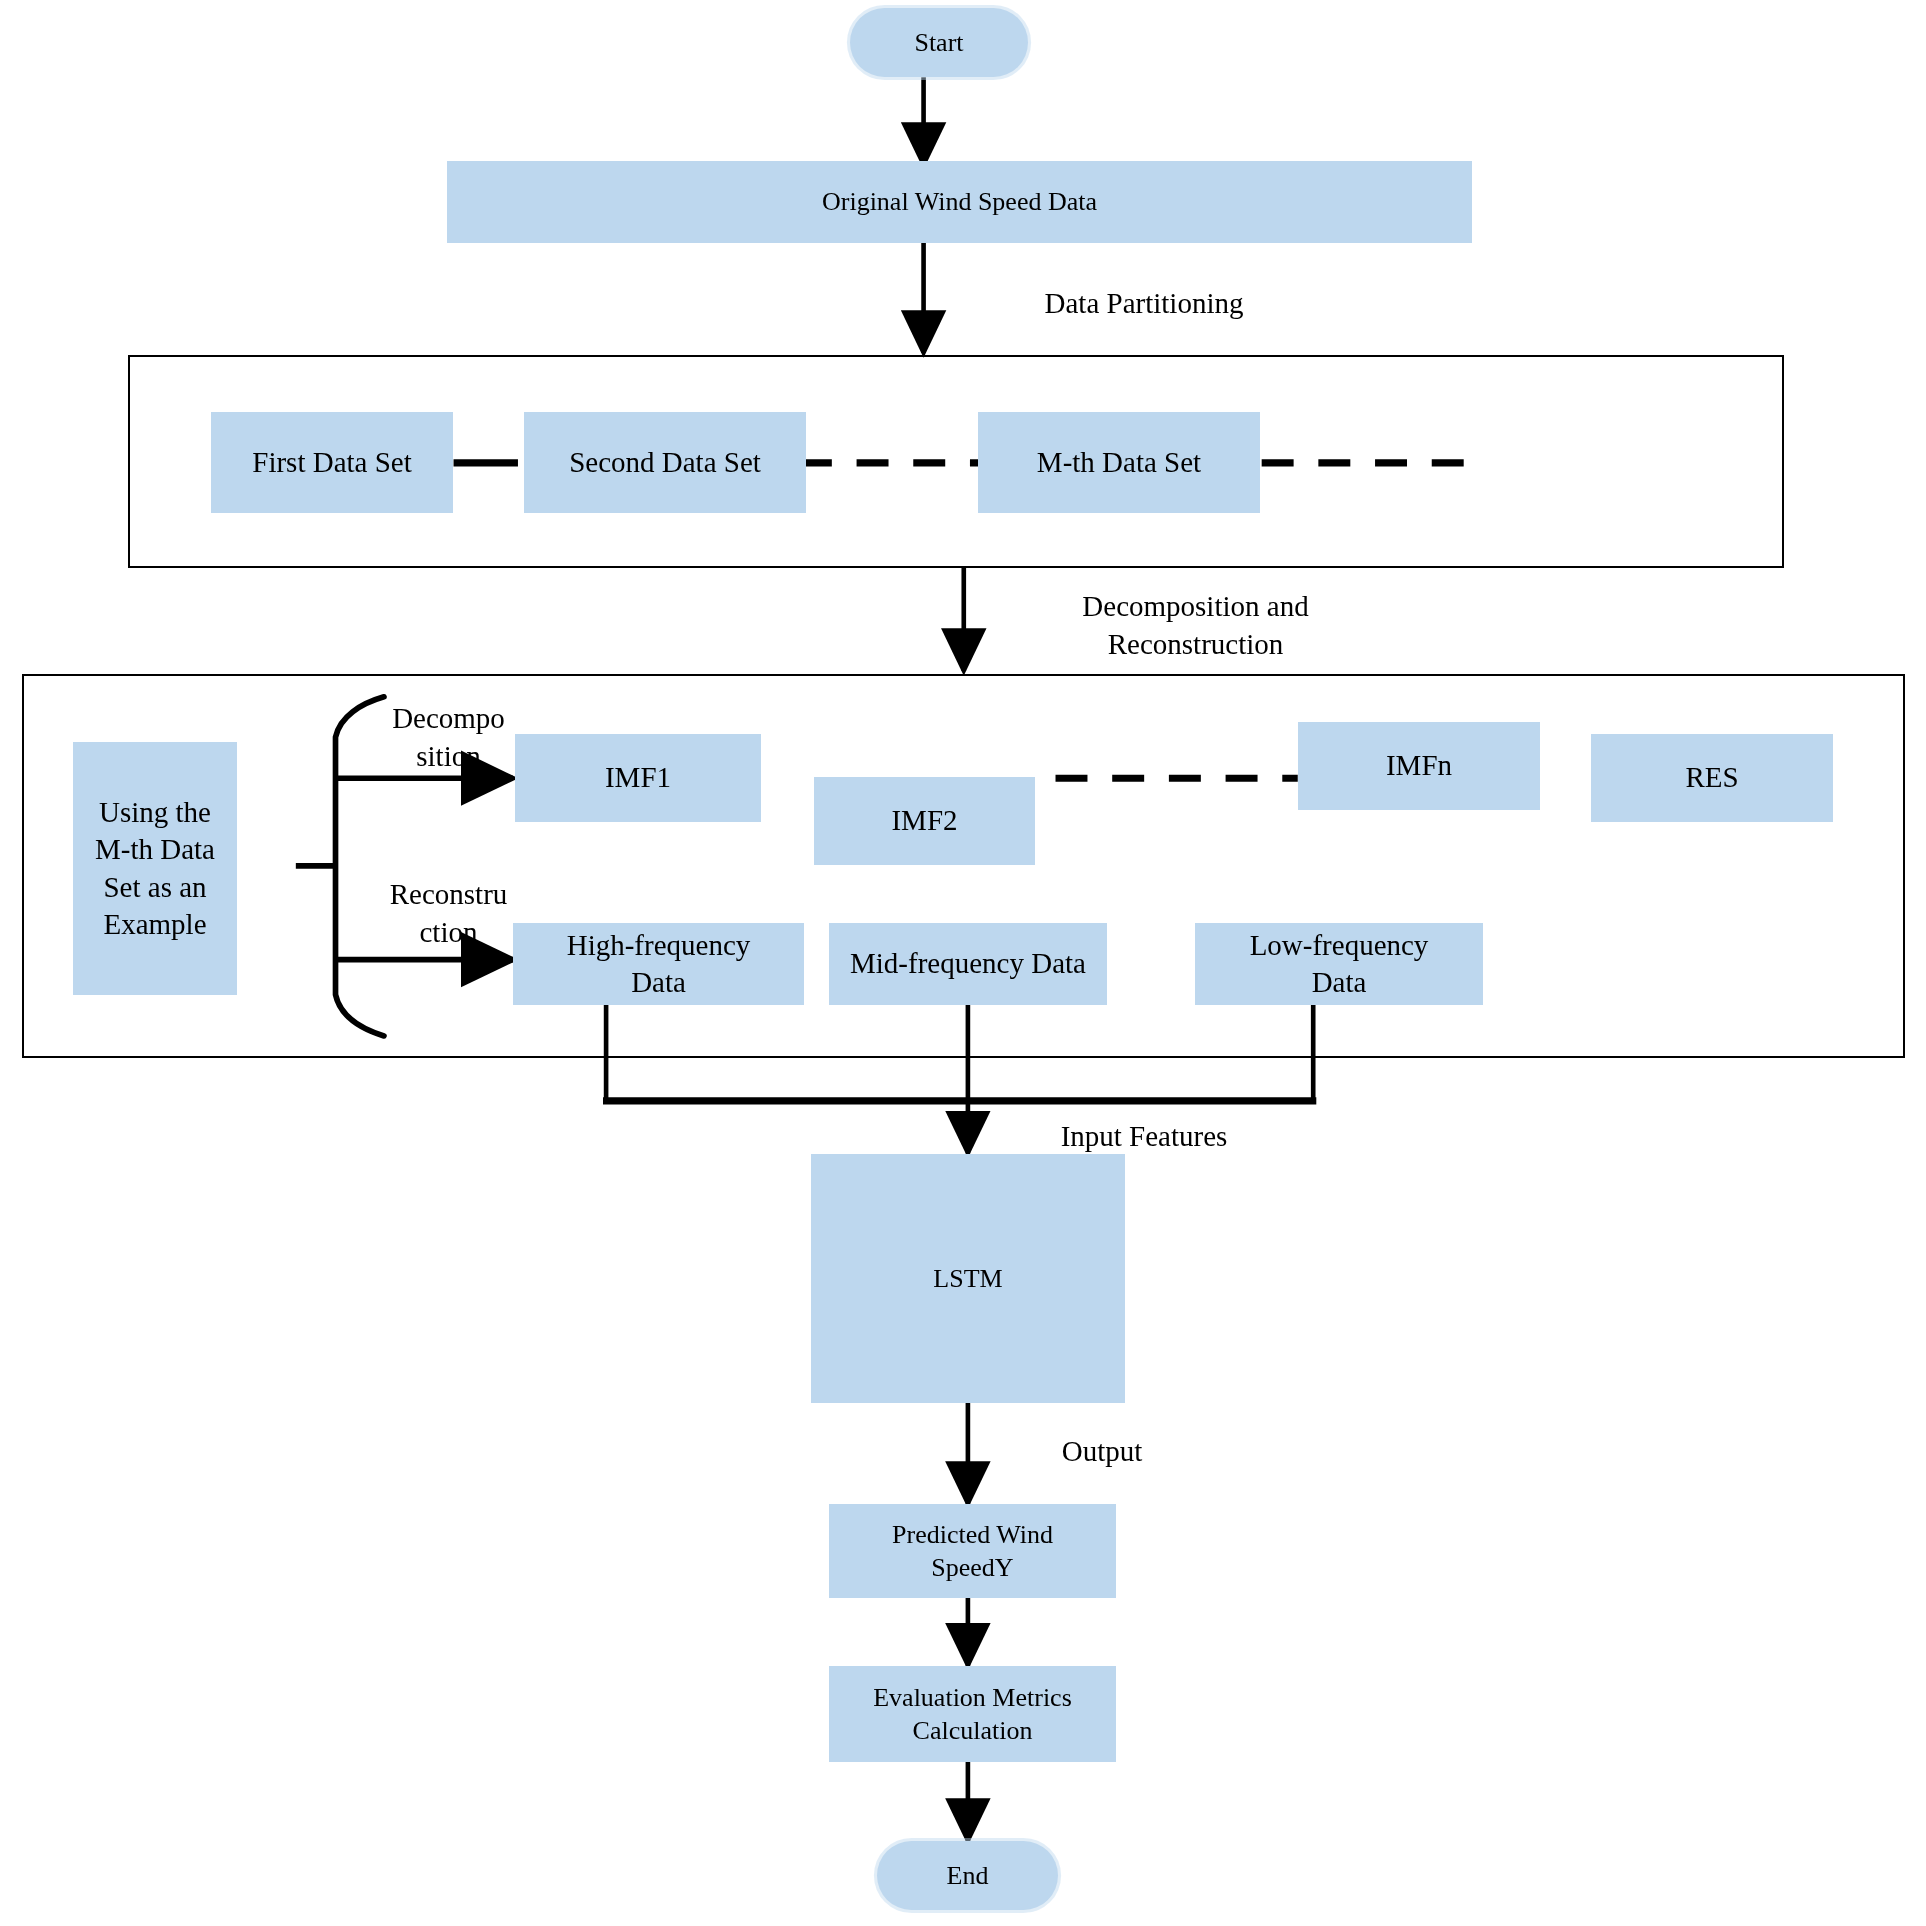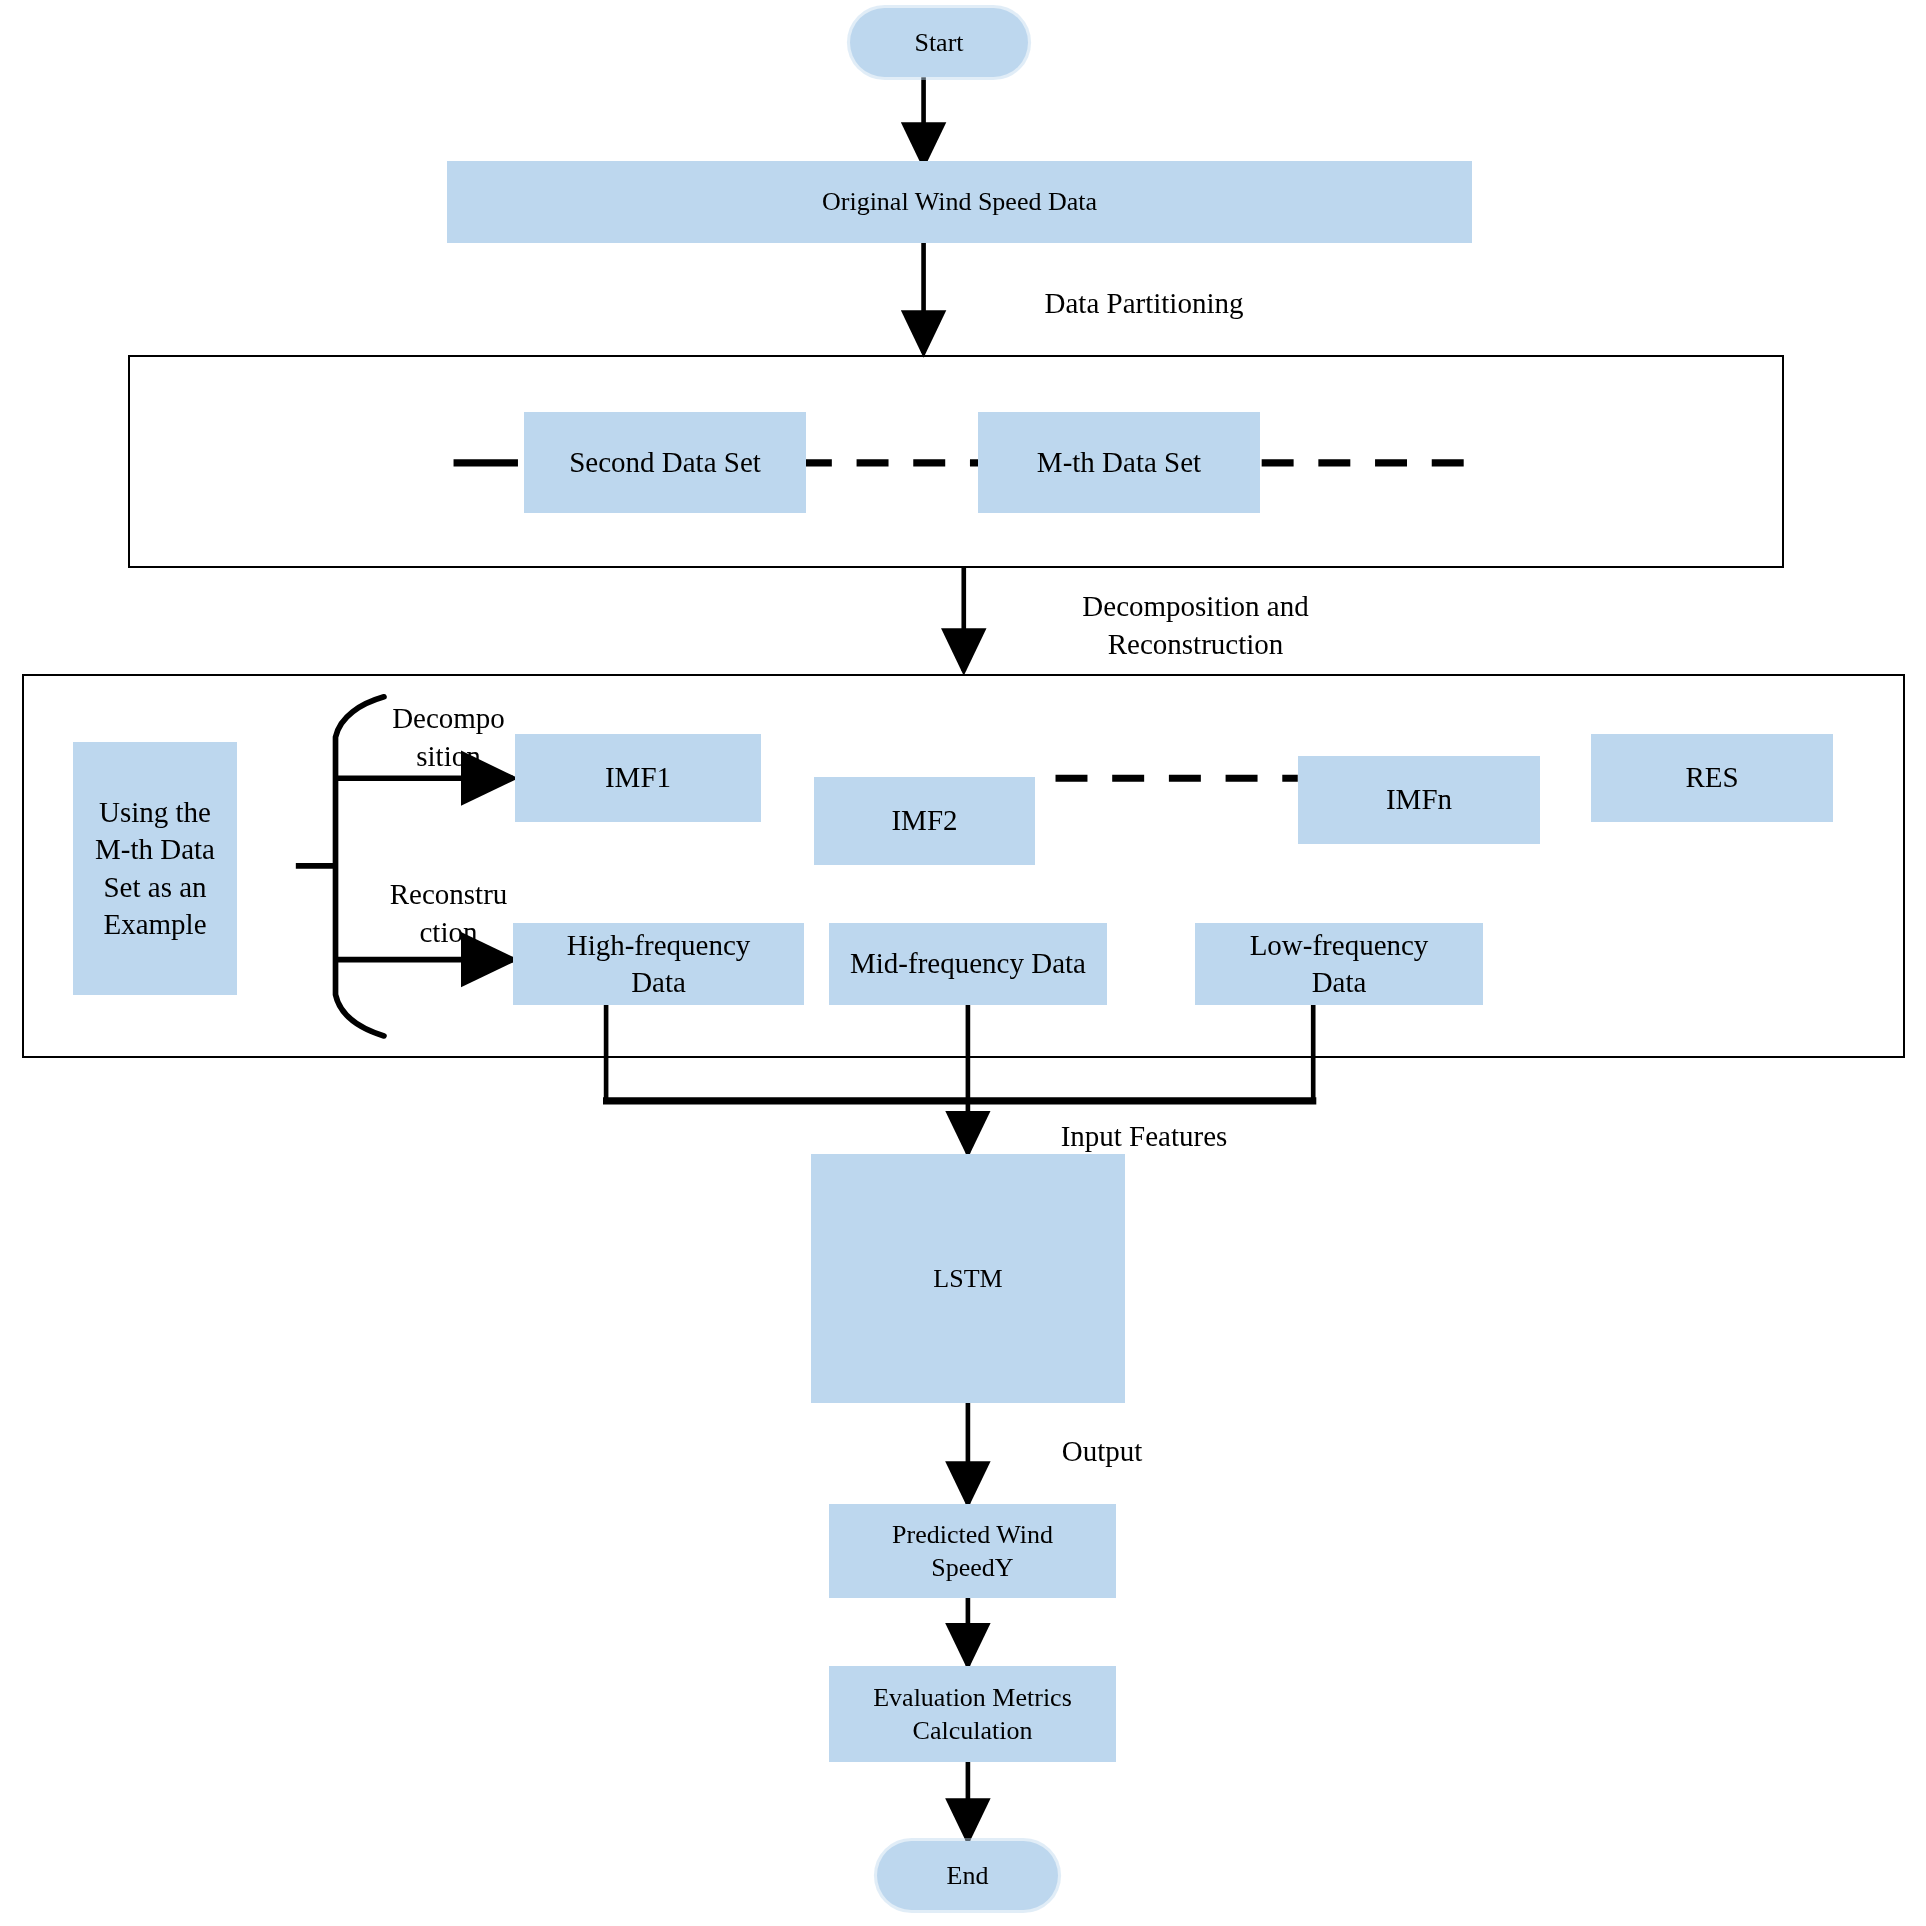--- a/index.html
+++ b/index.html
@@ -115,20 +115,21 @@
   </svg>
 
   <div class="node terminal f58" style="left:850px; top:8.2px; width:178px; height:69px;">Start</div>
 
   <div class="node f58" style="left:447px; top:161px; width:1025px; height:82px;">Original Wind Speed Data</div>
 
   <div class="edge-label f56" style="left:1010px; top:285px; width:268px;">Data Partitioning</div>
 
   <div class="container-box" style="left:128px; top:355px; width:1656px; height:213px;"></div>
 
+  <div class="node f56" style="left:211px; top:412px; width:242px; height:101px;">First Data Set</div>
 
   <div class="node f56" style="left:518px; top:412px; width:282px; height:101px;margin-left:6px;">Second Data Set</div>
 
   <div class="node f56" style="left:978px; top:412px; width:282px; height:101px;">M-th Data Set</div>
 
 
   <div class="edge-label f56" style="left:1015px; top:588px; width:361px;">Decomposition and
 Reconstruction</div>
 
   <div class="container-box" style="left:21.6px; top:674px; width:1883px; height:384px;"></div>
@@ -141,21 +142,21 @@
   <div class="edge-label f56" style="left:361px; top:700px; width:175px;">Decompo
 sition</div>
 
   <div class="edge-label f56" style="left:361px; top:876px; width:175px;">Reconstru
 ction</div>
 
   <div class="node f56" style="left:515px; top:734px; width:246px; height:88px;">IMF1</div>
 
   <div class="node f56" style="left:814px; top:762px; width:221px; height:88px;margin-top:15px;">IMF2</div>
 
-  <div class="node f56" style="left:1298px; top:756px; width:242px; height:88px;text-align:right;">IMFn</div>
+  <div class="node f56" style="left:1298px; top:722px; width:242px; height:88px;text-align:right;">IMFn</div>
 
   <div class="node f56" style="left:1591px; top:734px; width:242px; height:88px;">RES</div>
 
   <div class="node f56" style="left:513px; top:923px; width:291px; height:82px;">High-frequency
 Data</div>
 
   <div class="node f56" style="left:829px; top:923px; width:278px; height:82px;">Mid-frequency Data</div>
 
   <div class="node f56" style="left:1195px; top:923px; width:288px; height:82px;">Low-frequency
 Data</div>

